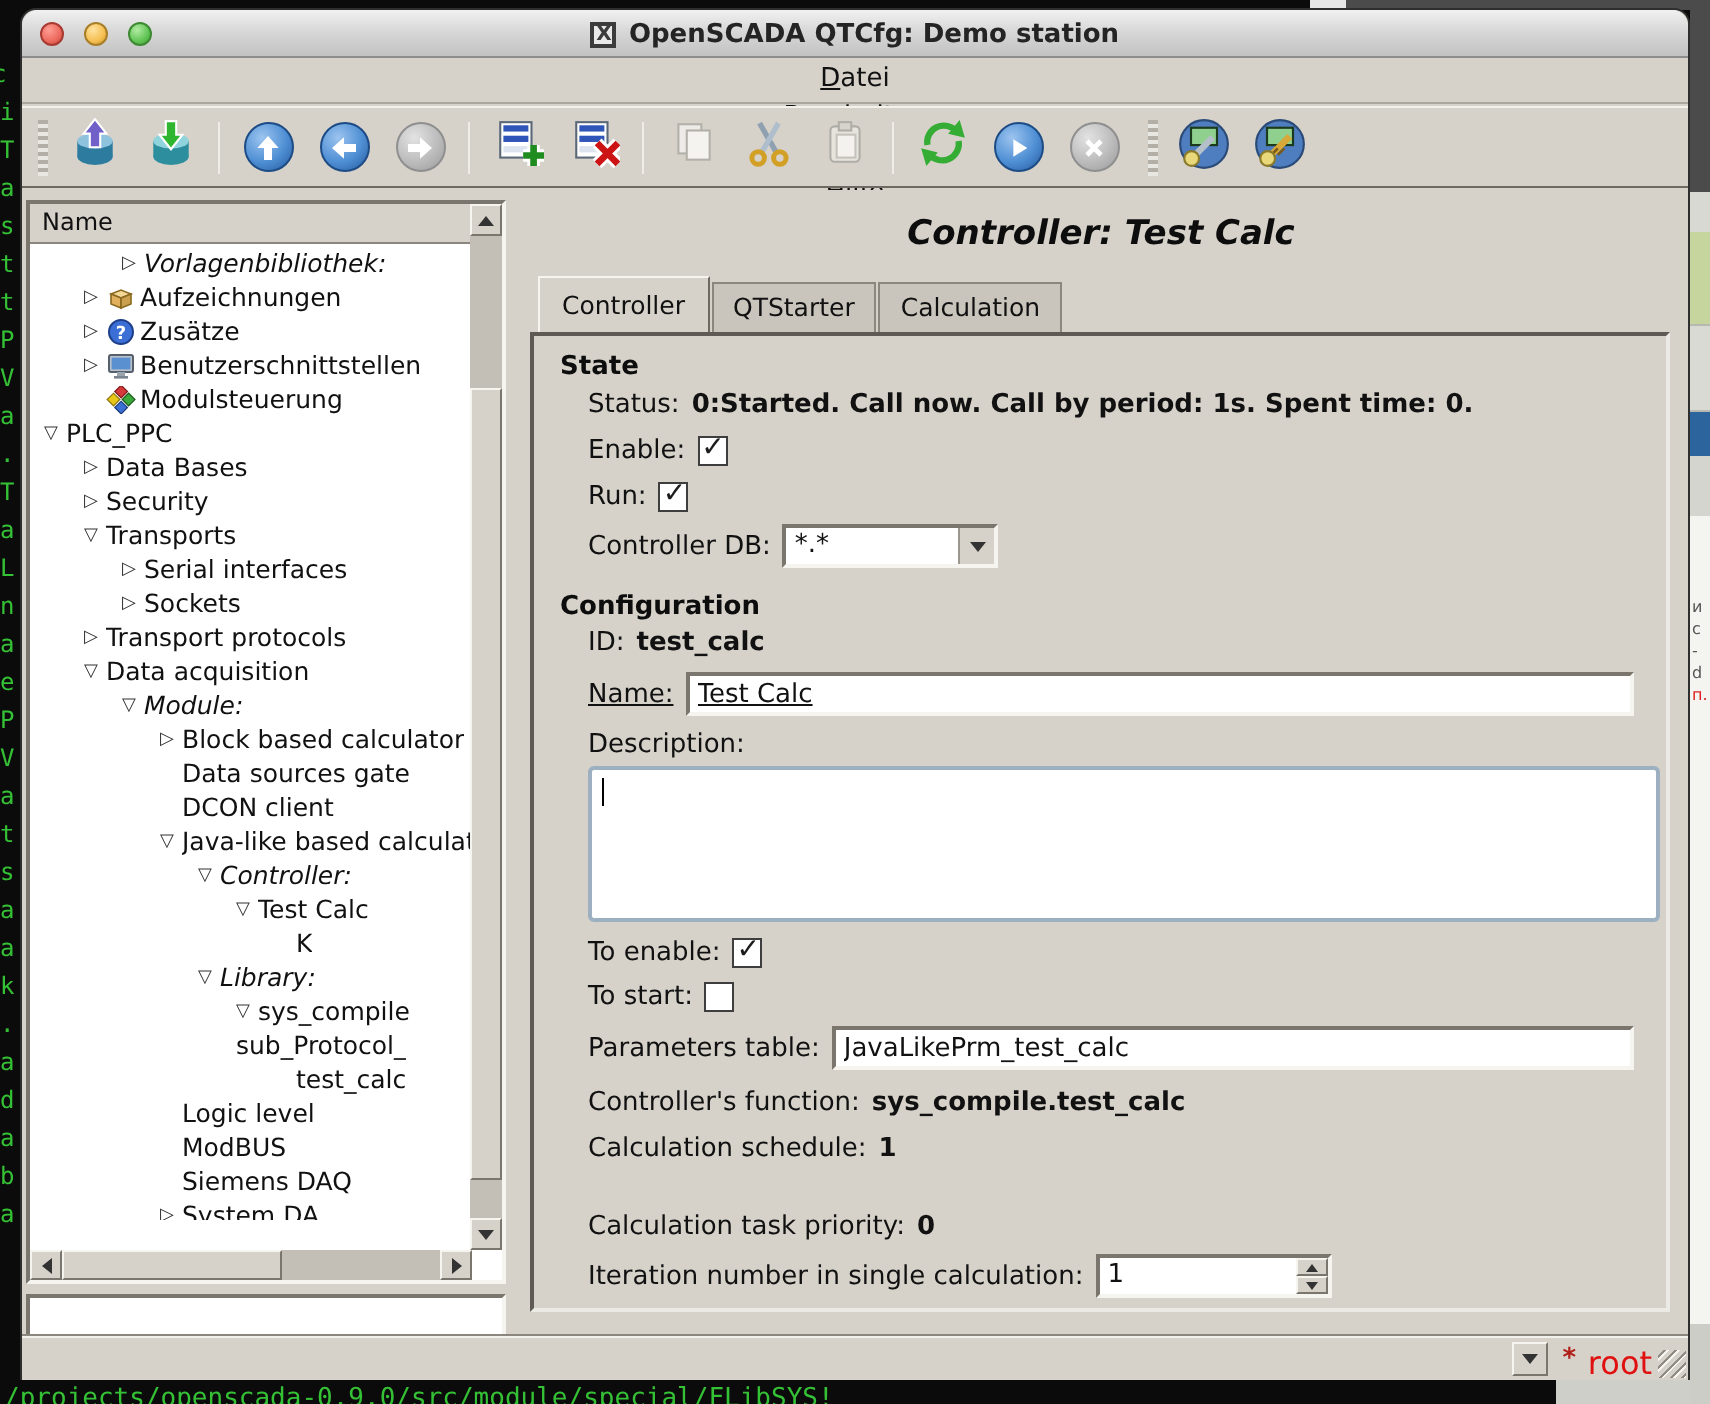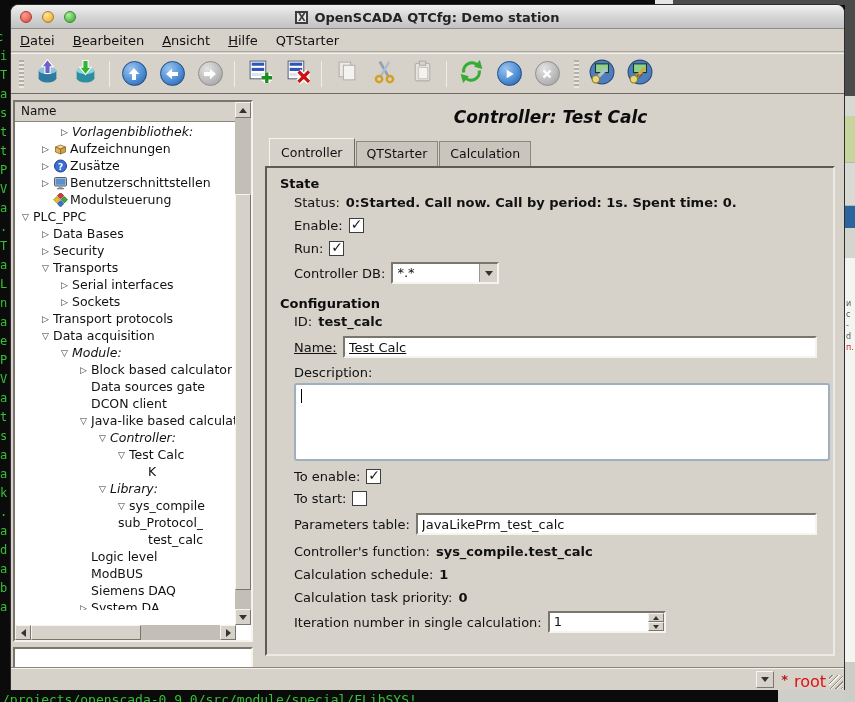--- a/index.html
+++ b/index.html
@@ -43,21 +43,21 @@
   #light-min   { left:31px; background:radial-gradient(circle at 35% 30%,#ffe2a0,#f4bf50 60%,#c98f28); border:1px solid #a87f28;}
   #light-zoom  { left:53px; background:radial-gradient(circle at 35% 30%,#b2eba4,#61c555 60%,#3f9a34); border:1px solid #3d8a32;}
   #title-center { left:0; top:0; width:100%; height:24px; display:flex;
     align-items:center; justify-content:center; gap:6px; }
   #title-xicon { width:13px; height:13px; border:2px solid #3c3c3c; color:#3c3c3c;
     font-size:10px; font-weight:bold; line-height:9px; text-align:center; background:#e9e9e9;}
   #title-text { font-size:13px; font-weight:bold; color:#242424; }
 
   
   #menubar { left:0; top:25px; width:100%; height:22px; background:#d6d2ca;
-    display:flex; align-items:center; gap:0; border-bottom:1px solid #aaa69e; }
+    display:flex; align-items:center; gap:0; border-bottom:1px solid #aaa69e;flex-direction:column; }
   .menu-item { padding:2px 9px; font-size:13px; color:#111; }
   .mn::first-letter { text-decoration:underline; }
 
   
   #toolbar { left:0; top:48px; width:100%; height:41px; background:#d6d2ca;
     border-top:1px solid #f3f1ec; border-bottom:1px solid #6e6a62;
     display:flex; align-items:center; padding-left:4px; }
   .grip { width:5px; height:28px; margin:0 4px;
     background:repeating-linear-gradient(#b3afa7 0 2px,#e9e7e2 2px 4px); }
   .tbtn { width:32px; height:32px; display:flex; align-items:center;
@@ -621,21 +621,21 @@
           <div class="frow" style="margin-top:9px;">
             <span class="lbl">Controller's function:</span>
             <span class="bval" style="margin-left:0;">sys_compile.test_calc</span>
           </div>
 
           <div class="frow" style="margin-top:8px;">
             <span class="lbl">Calculation schedule:</span>
             <span class="bval" style="margin-left:0;">1</span>
           </div>
 
-          <div class="frow" style="margin-top:8px;text-align:center;">
+          <div class="frow" style="margin-top:24px;text-align:center;">
             <span class="lbl">Calculation task priority:</span>
             <span class="bval" style="margin-left:0;">0</span>
           </div>
 
           <div class="frow" style="margin-top:6px;">
             <span class="lbl">Iteration number in single calculation:</span>
             <div class="spin">
               <span class="spin-val">1</span>
               <span class="spin-btns">
                 <span class="spin-up">

